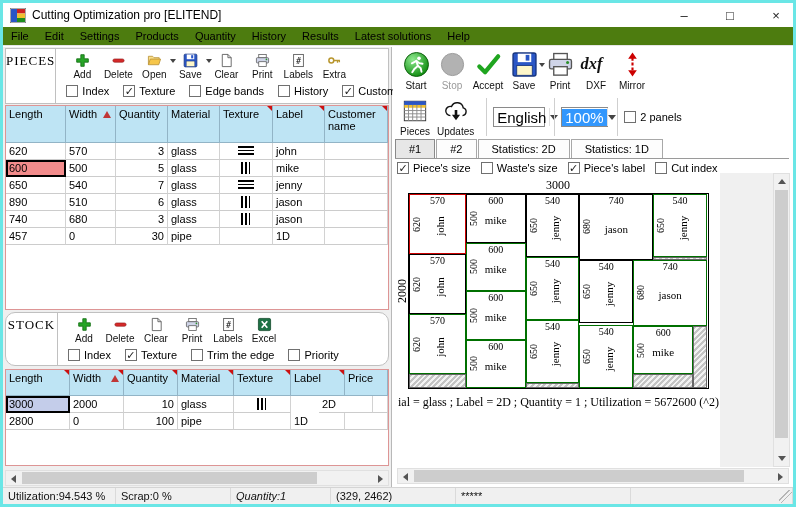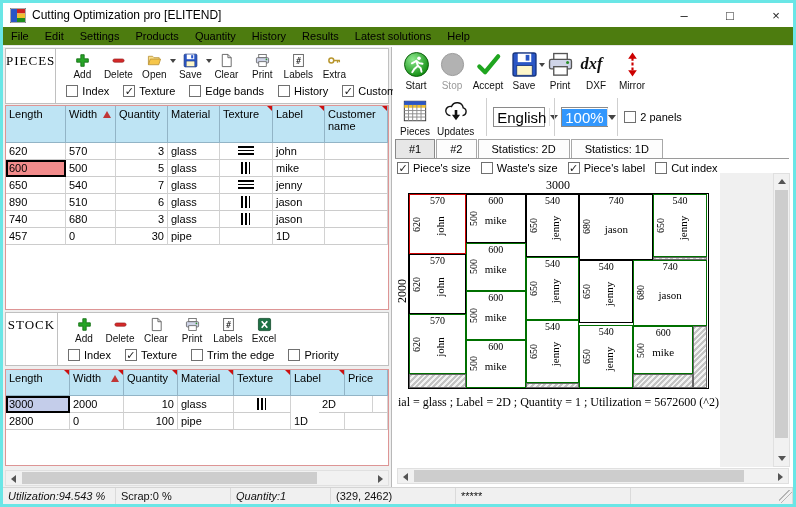--- a/index.html
+++ b/index.html
@@ -22,21 +22,21 @@
   .menuitem{padding:2px 8px; color:#000;}
 
   
   .main{position:absolute; left:0; top:44px; right:0; bottom:17px; background:#fff;}
   .left-panel{position:absolute; left:0; top:0; width:389px; bottom:0; background:#efefef; border-right:1px solid var(--line);}
   .right-panel{position:absolute; left:390px; right:0; top:0; bottom:0; background:#fff;}
 
   
   .sect{position:absolute; left:2px; right:2px; background:#fff; border:1px solid #c0c0c0; display:flex;}
   .pieces-head{top:1px; height:56px;}
-  .stock-head{top:265px; height:54px;}
+  .stock-head{top:265px; height:54px;border-radius:10px;}
   .sect-label{border-right:1px solid #c0c0c0; font-family:"Liberation Serif", serif; font-size:13px; letter-spacing:1px; text-align:center; padding-top:4px;}
   .pieces-head .sect-label{width:84px;}
   .stock-head .sect-label{width:52px;}
   .sect-tools{flex:1; display:flex; flex-direction:column;}
   .toolbar{display:flex; align-items:flex-start; padding:3px 0 0 10px; height:33px;}
   .tbtn{position:relative; display:flex; flex-direction:column; align-items:center; min-width:32px; margin-right:4px; cursor:default;}
   .tbtn .ticon{height:16px; display:flex; align-items:center;}
   .tbtn .tlabel{font-size:10px; color:#111; margin-top:1px; white-space:nowrap;}
   .tbtn.disabled .tlabel{color:#9a9a9a;}
   .ddarrow{position:absolute; right:-6px; top:7px; width:0; height:0; border-left:3px solid transparent; border-right:3px solid transparent; border-top:4px solid #444;}
@@ -757,21 +757,21 @@
       </div>
       <div class="hscroll right-hscroll">
         <i class="sarrow ar-l"></i>
         <i class="sarrow ar-r"></i>
         <div class="sthumb" style="left:16px; top:1px; height:12px; width:330px;"></div>
       </div>
     </div>
   </div>
 
   <div class="statusbar" id="statusbar">
-      <div class="seg" style="width: 113px; font-style: italic;">Utilization:94.543 %</div>
+      <div class="seg" style="width: 113px;">Utilization:94.543 %</div>
       <div class="seg" style="width: 115px;">Scrap:0 %</div>
       <div class="seg" style="width: 100px; font-style: italic;">Quantity:1</div>
       <div class="seg" style="width: 125px;">(329, 2462)</div>
       <div class="seg" style="width: 175px;">*****</div>
       <div class="seg" style="flex: 1 1 0%;"></div>
     </div>
   <div class="grip"></div>
 </div>
 
 </body></html>

